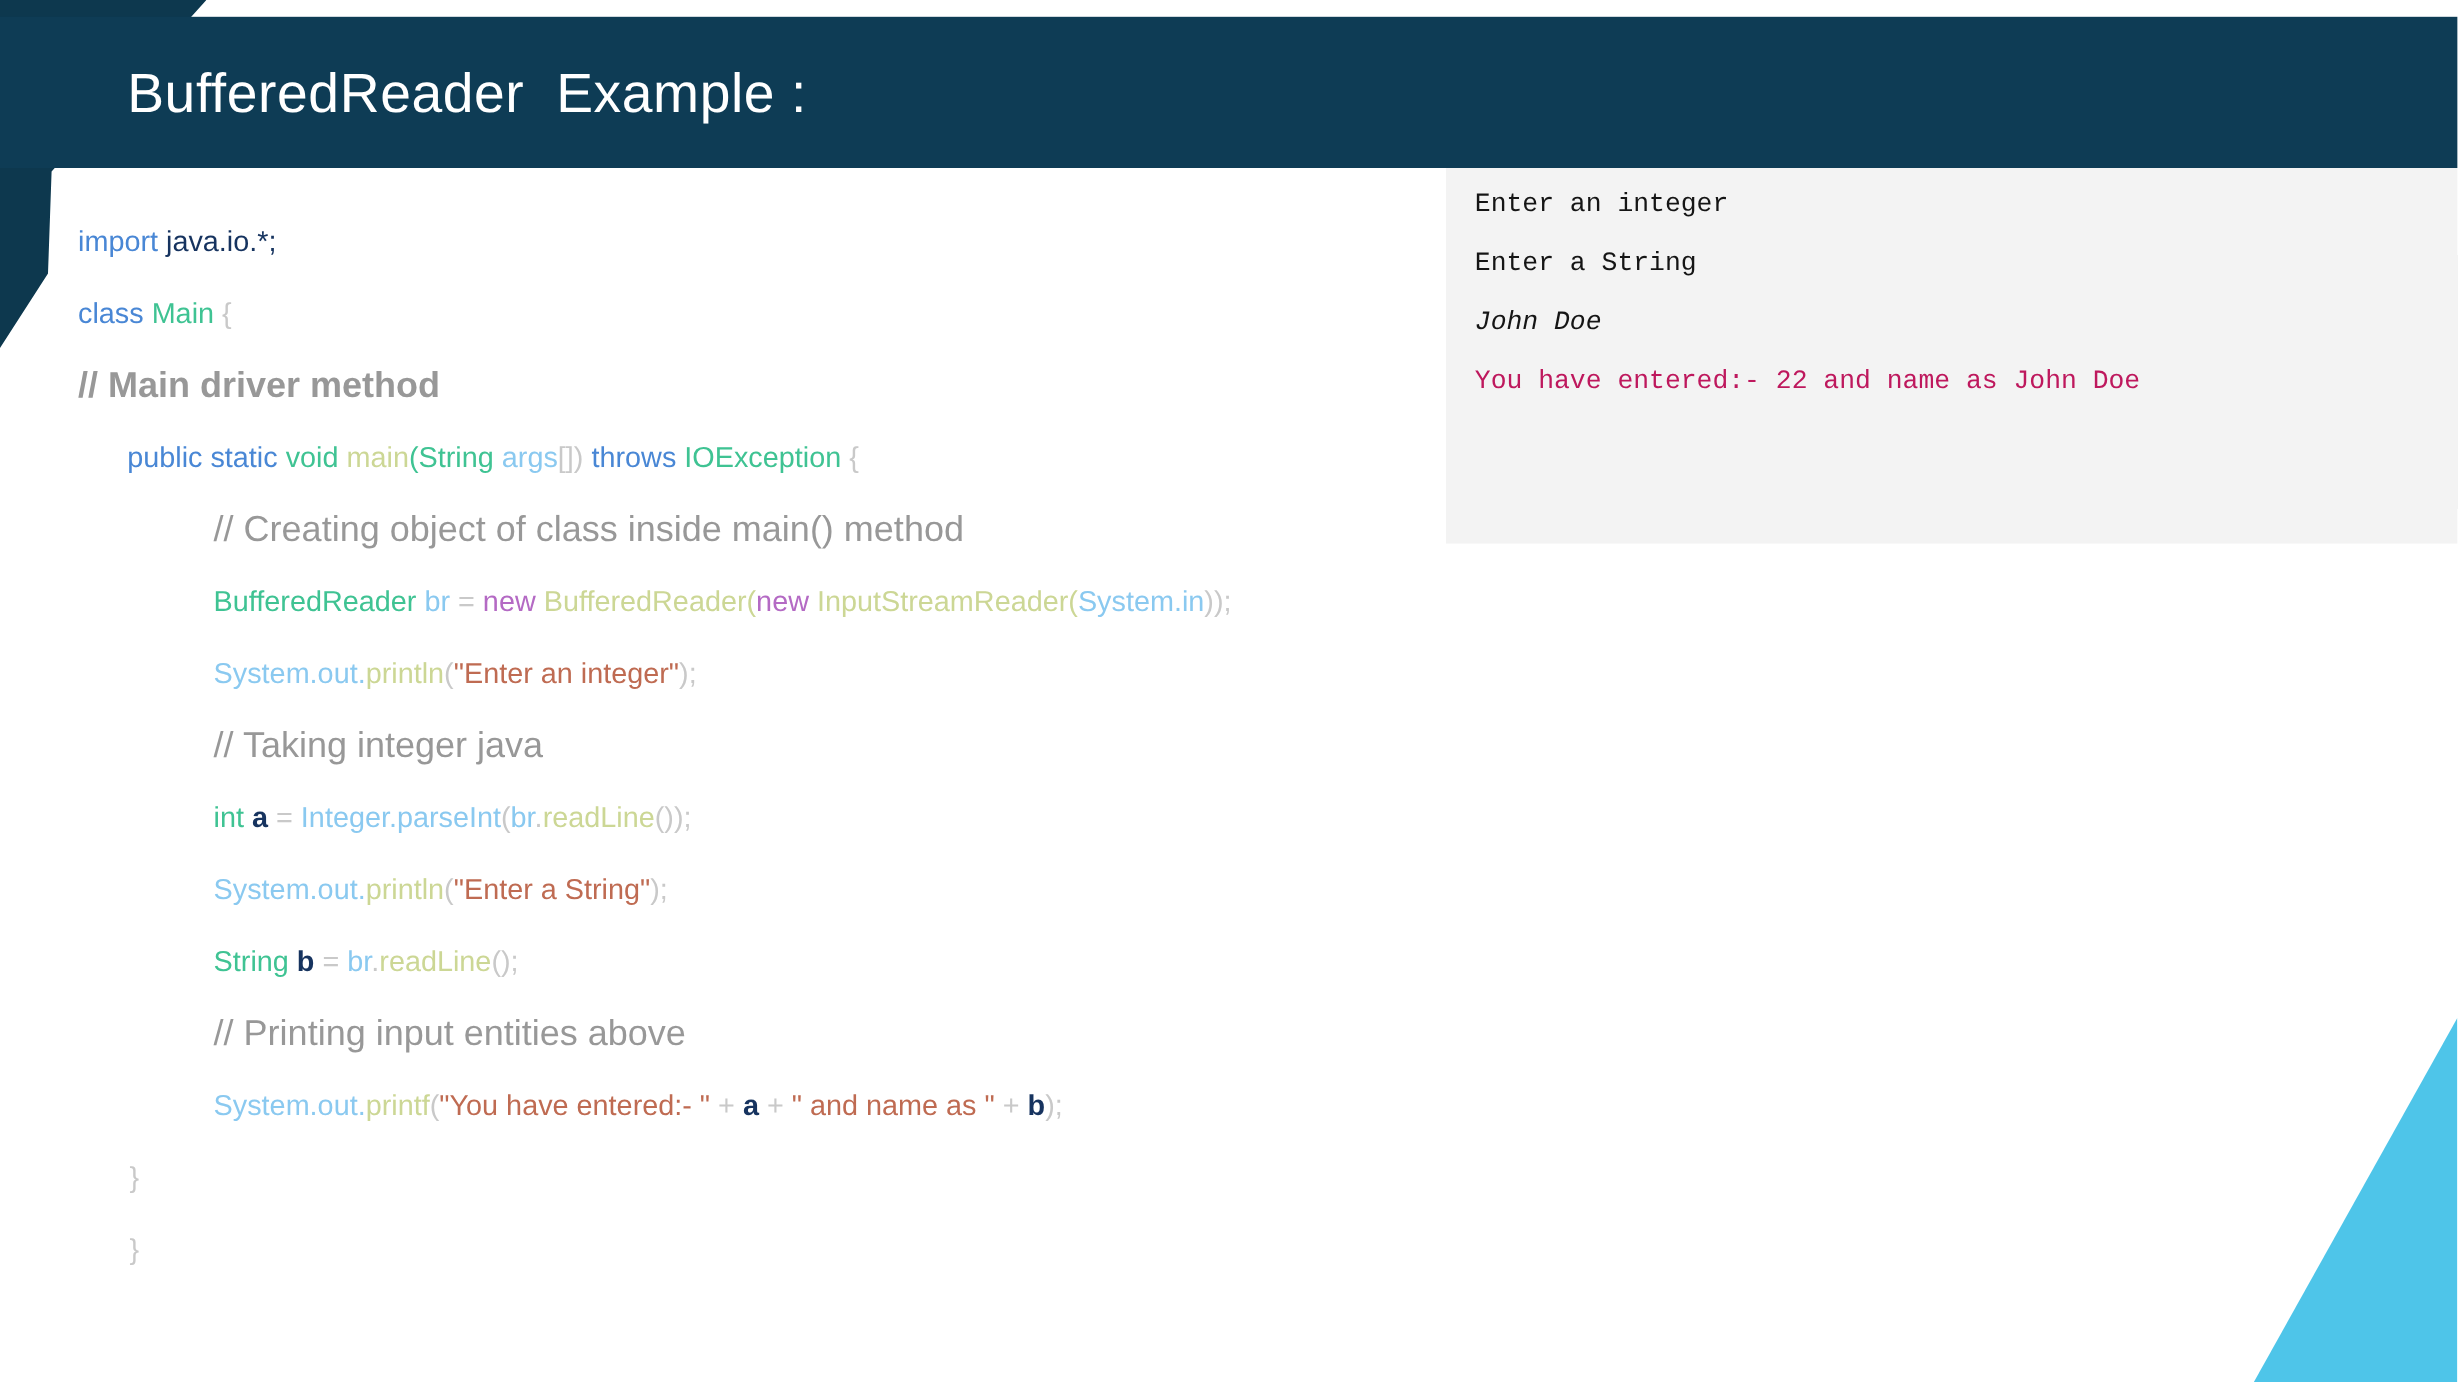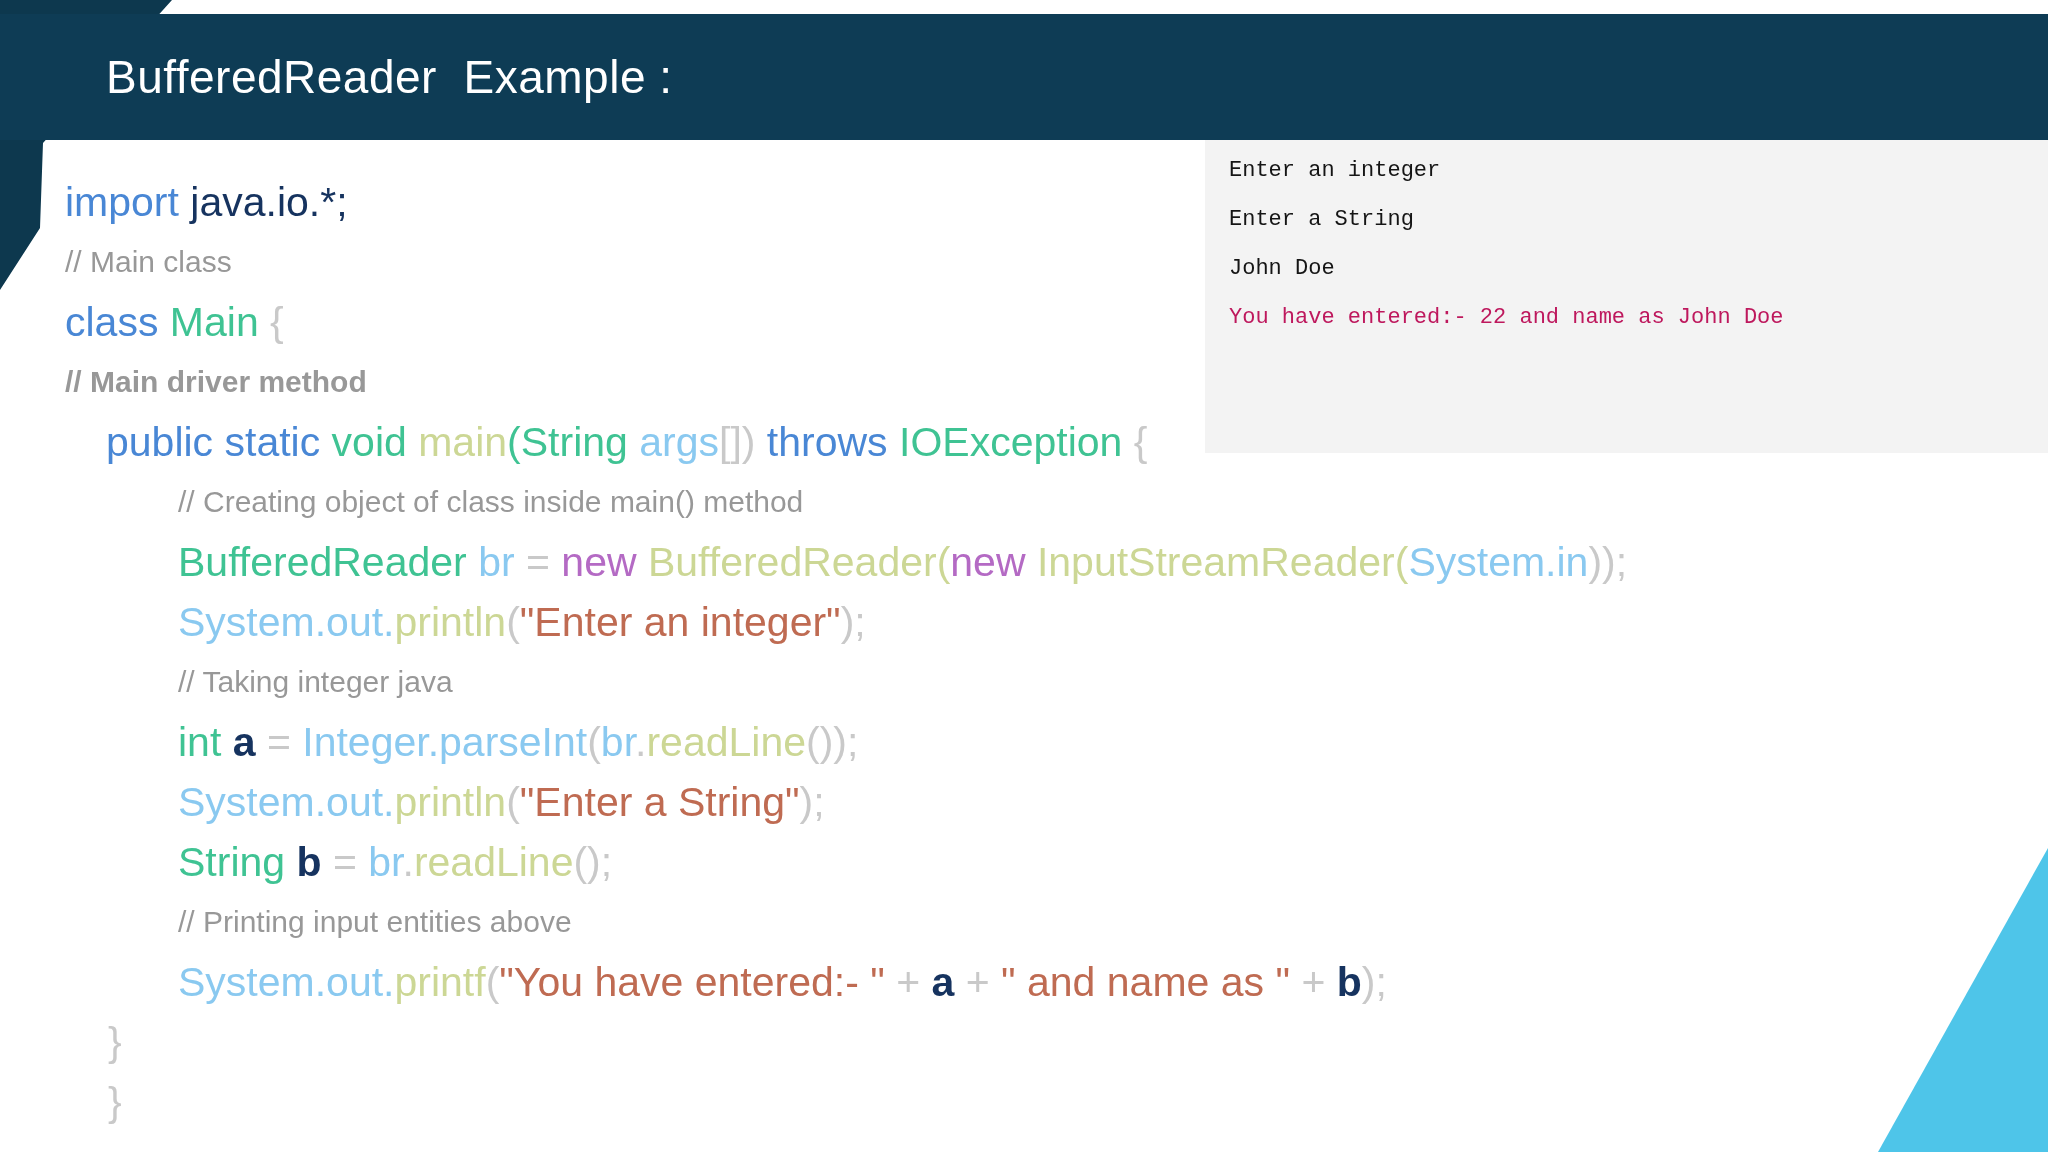--- a/index.html
+++ b/index.html
@@ -34,21 +34,21 @@
     font-family:"Liberation Mono",monospace;
     font-size:22px;line-height:49px;color:#151515;
     padding-left:24px;white-space:pre;
   }
   
   .code-area{
     position:absolute;left:0;top:172px;width:1200px;z-index:2;
   }
   .code-line{
     height:60px;line-height:60px;white-space:pre;
-    font-size:41px;font-weight:400;
+    font-size:24px;font-weight:400;
   }
   .code-line.comment-size{font-size:30px;}
   .ind0{padding-left:65px;}
   .ind1{padding-left:106px;}
   .ind2{padding-left:156px;margin-left:22px;}
   .ind3{padding-left:108px;}
   .tok-b{font-weight:700;}
   
   .deco-corner{
     position:absolute;right:0;bottom:0;width:170px;height:304px;
@@ -60,37 +60,36 @@
 <body>
 
 <div class="deco-left" style="background: rgb(13, 56, 78);"></div>
 
 <div class="header-band" style="background: rgb(14, 60, 85);">
   <div class="slide-title">BufferedReader  Example :</div>
 </div>
 
 <div class="code-area">
     <div class="code-line ind0"><span style="color: rgb(73, 135, 213);">import </span><span style="color: rgb(22, 51, 95);">java.io.*;</span></div>
-    <div class="code-line ind0 comment-size"><span style="color: rgb(152, 152, 152);">// Main class</span></div>
     <div class="code-line ind0"><span style="color: rgb(73, 135, 213);">class </span><span style="color: rgb(63, 195, 147);">Main </span><span style="color: rgb(201, 201, 201);">{</span></div>
     <div class="code-line ind0 comment-size"><span style="color: rgb(152, 152, 152); font-weight: bold;">// Main driver method</span></div>
     <div class="code-line ind1"><span style="color: rgb(73, 135, 213);">public static </span><span style="color: rgb(63, 195, 147);">void </span><span style="color: rgb(204, 215, 149);">main</span><span style="color: rgb(63, 195, 147);">(</span><span style="color: rgb(63, 195, 147);">String </span><span style="color: rgb(138, 201, 240);">args</span><span style="color: rgb(201, 201, 201);">[]</span><span style="color: rgb(201, 201, 201);">) </span><span style="color: rgb(73, 135, 213);">throws </span><span style="color: rgb(63, 195, 147);">IOException </span><span style="color: rgb(201, 201, 201);">{</span></div>
     <div class="code-line ind2 comment-size"><span style="color: rgb(152, 152, 152);">// Creating object of class inside main() method</span></div>
     <div class="code-line ind2"><span style="color: rgb(63, 195, 147);">BufferedReader </span><span style="color: rgb(138, 201, 240);">br </span><span style="color: rgb(201, 201, 201);">= </span><span style="color: rgb(180, 106, 196);">new </span><span style="color: rgb(204, 215, 149);">BufferedReader(</span><span style="color: rgb(180, 106, 196);">new </span><span style="color: rgb(204, 215, 149);">InputStreamReader(</span><span style="color: rgb(138, 201, 240);">System.in</span><span style="color: rgb(201, 201, 201);">));</span></div>
     <div class="code-line ind2"><span style="color: rgb(138, 201, 240);">System.out.</span><span style="color: rgb(204, 215, 149);">println</span><span style="color: rgb(201, 201, 201);">(</span><span style="color: rgb(191, 107, 82);">"Enter an integer"</span><span style="color: rgb(201, 201, 201);">);</span></div>
     <div class="code-line ind2 comment-size"><span style="color: rgb(152, 152, 152);">// Taking integer java</span></div>
     <div class="code-line ind2"><span style="color: rgb(63, 195, 147);">int </span><span class="tok-b" style="color: rgb(22, 51, 95);">a </span><span style="color: rgb(201, 201, 201);">= </span><span style="color: rgb(138, 201, 240);">Integer.parseInt</span><span style="color: rgb(201, 201, 201);">(</span><span style="color: rgb(138, 201, 240);">br</span><span style="color: rgb(201, 201, 201);">.</span><span style="color: rgb(204, 215, 149);">readLine</span><span style="color: rgb(201, 201, 201);">());</span></div>
     <div class="code-line ind2"><span style="color: rgb(138, 201, 240);">System.out.</span><span style="color: rgb(204, 215, 149);">println</span><span style="color: rgb(201, 201, 201);">(</span><span style="color: rgb(191, 107, 82);">"Enter a String"</span><span style="color: rgb(201, 201, 201);">);</span></div>
     <div class="code-line ind2"><span style="color: rgb(63, 195, 147);">String </span><span class="tok-b" style="color: rgb(22, 51, 95);">b </span><span style="color: rgb(201, 201, 201);">= </span><span style="color: rgb(138, 201, 240);">br</span><span style="color: rgb(201, 201, 201);">.</span><span style="color: rgb(204, 215, 149);">readLine</span><span style="color: rgb(201, 201, 201);">();</span></div>
     <div class="code-line ind2 comment-size"><span style="color: rgb(152, 152, 152); text-align: center;">// Printing input entities above</span></div>
     <div class="code-line ind2"><span style="color: rgb(138, 201, 240);">System.out.</span><span style="color: rgb(204, 215, 149);">printf</span><span style="color: rgb(201, 201, 201);">(</span><span style="color: rgb(191, 107, 82);">"You have entered:- " </span><span style="color: rgb(201, 201, 201);">+ </span><span class="tok-b" style="color: rgb(22, 51, 95);">a </span><span style="color: rgb(201, 201, 201);">+ </span><span style="color: rgb(191, 107, 82);">" and name as " </span><span style="color: rgb(201, 201, 201);">+ </span><span class="tok-b" style="color: rgb(22, 51, 95);">b</span><span style="color: rgb(201, 201, 201);">);</span></div>
     <div class="code-line ind3"><span style="color: rgb(201, 201, 201);">}</span></div>
     <div class="code-line ind3"><span style="color: rgb(201, 201, 201);">}</span></div>
   </div>
 
 <div class="console-box" style="background: rgb(243, 243, 243);">
     <div class="console-line" style="color: rgb(21, 21, 21);">Enter an integer</div>
     <div class="console-line" style="color: rgb(21, 21, 21);">Enter a String</div>
-    <div class="console-line" style="color: rgb(21, 21, 21);">John Doe</div>
+    <div class="console-line" style="color: rgb(21, 21, 21); font-style: italic;">John Doe</div>
     <div class="console-line" style="color: #be185d;">You have entered:- 22 and name as John Doe</div>
   </div>
 
 <div class="deco-corner" style="background: rgb(78, 197, 233);"></div>
 
 </body></html>

